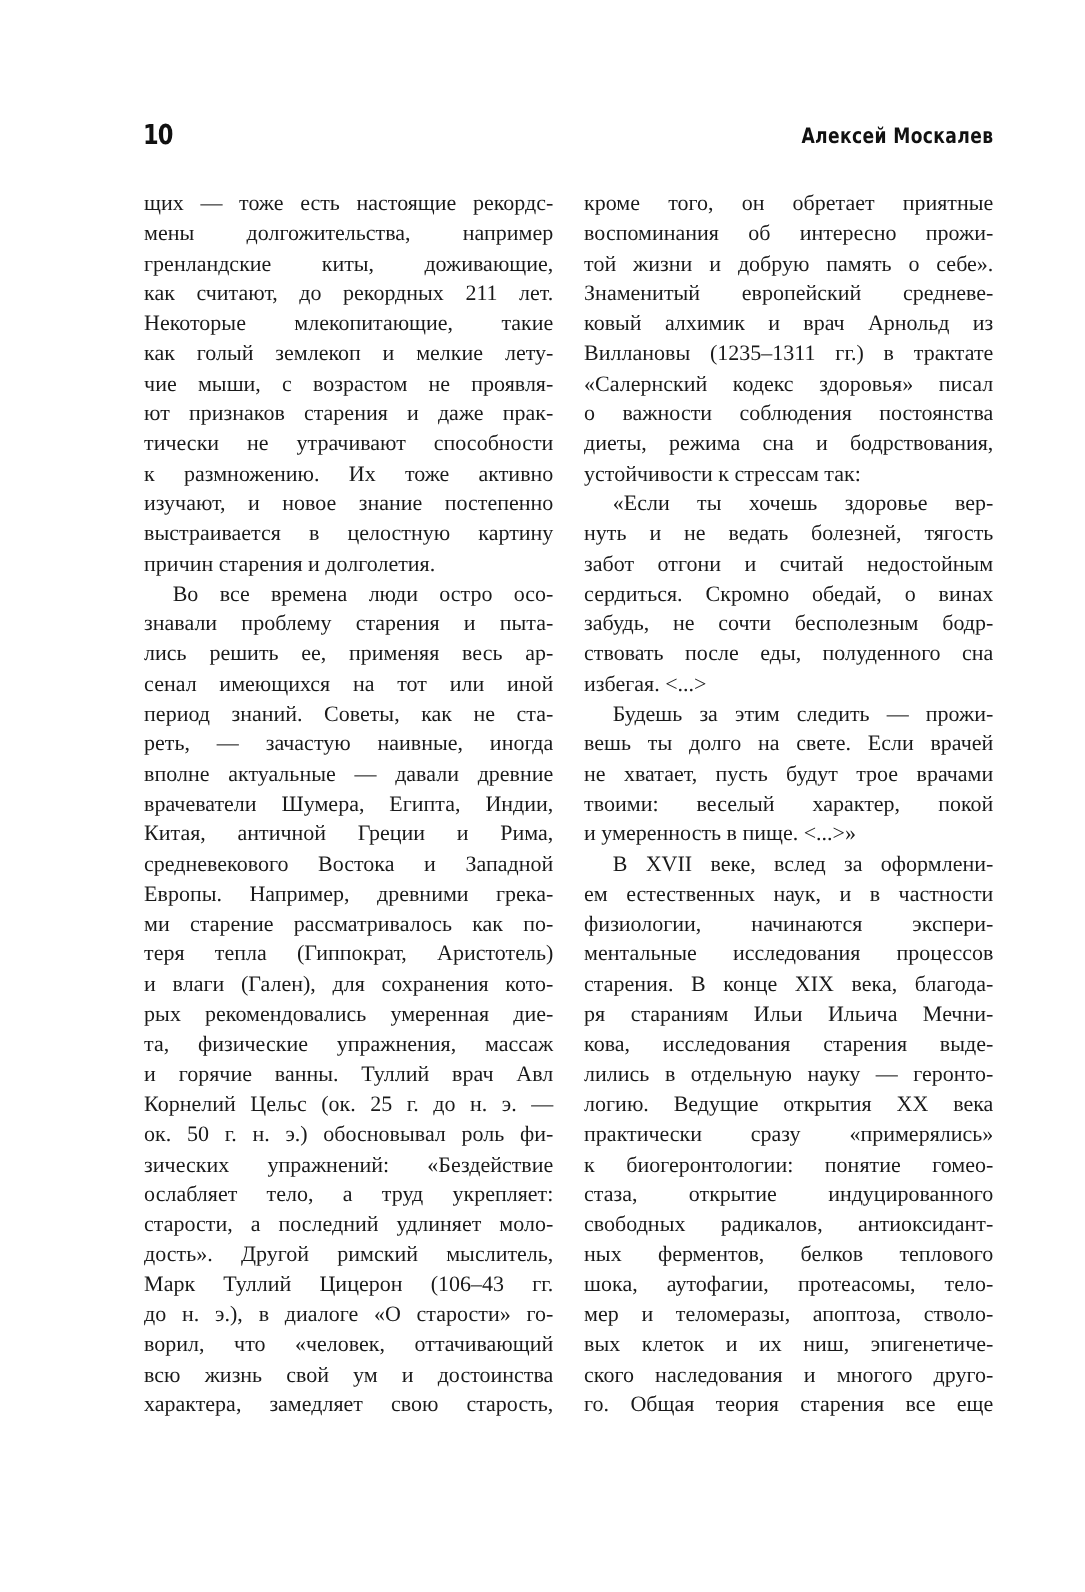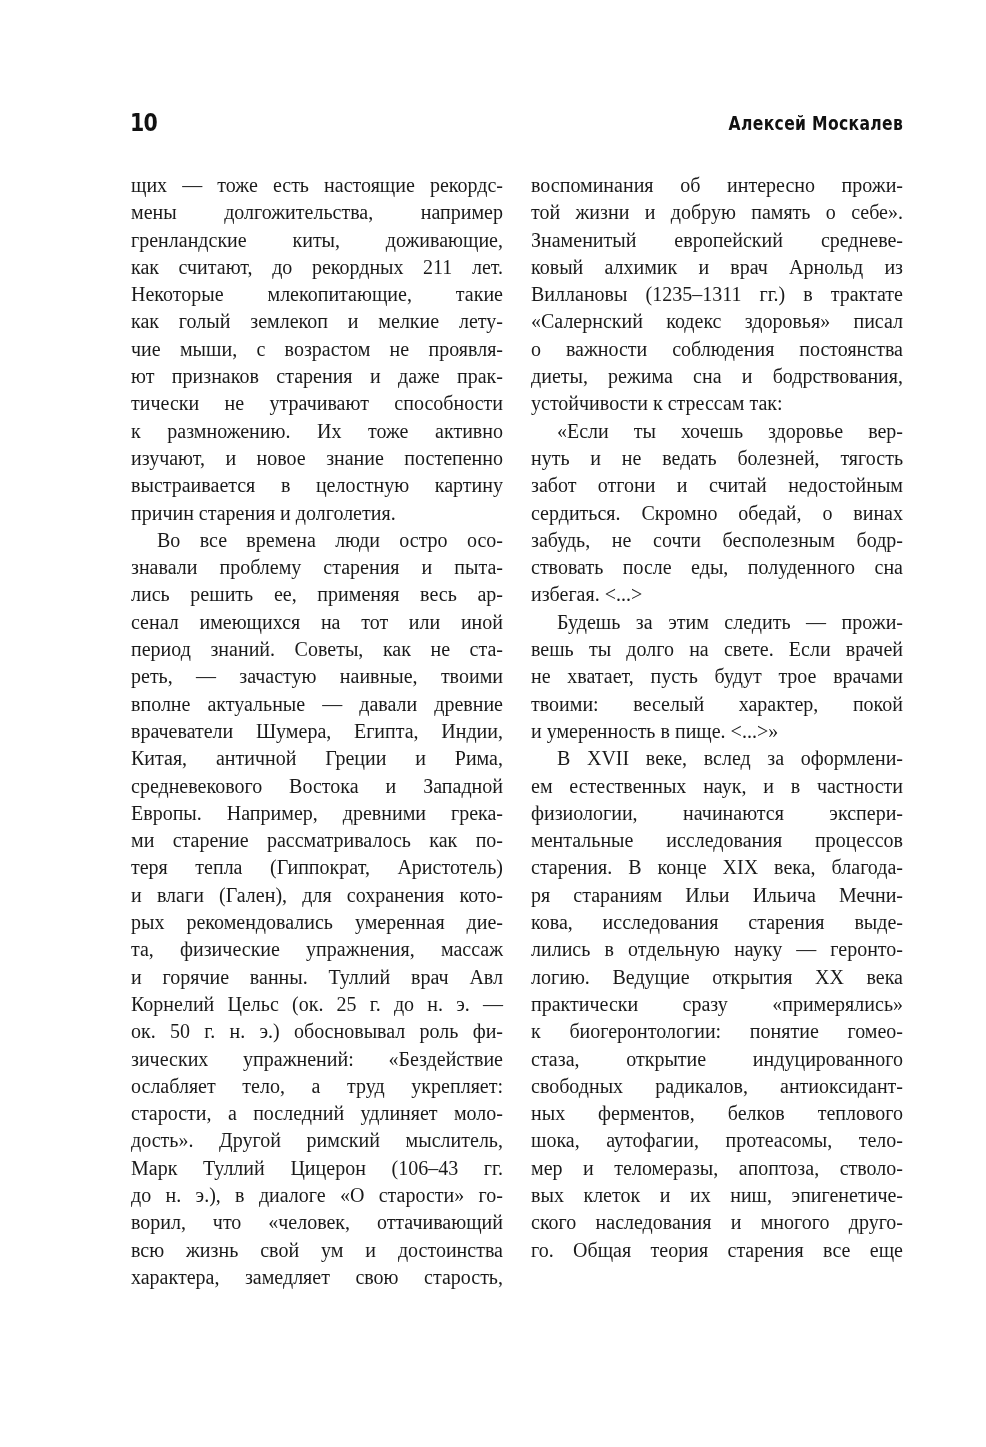--- a/index.html
+++ b/index.html
@@ -54,21 +54,21 @@
         <span class="line">изучают, и новое знание постепенно</span>
         <span class="line">выстраивается в целостную картину</span>
         <span class="line last">причин старения и долголетия.</span>
       </div>
       <div>
         <span class="line indent">Во все времена люди остро осо-</span>
         <span class="line">знавали проблему старения и пыта-</span>
         <span class="line">лись решить ее, применяя весь ар-</span>
         <span class="line">сенал имеющихся на тот или иной</span>
         <span class="line">период знаний. Советы, как не ста-</span>
-        <span class="line">реть, — зачастую наивные, твоими</span>
+        <span class="line">реть, — зачастую наивные, иногда</span>
         <span class="line">вполне актуальные — давали древние</span>
         <span class="line">врачеватели Шумера, Египта, Индии,</span>
         <span class="line">Китая, античной Греции и Рима,</span>
         <span class="line">средневекового Востока и Западной</span>
         <span class="line">Европы. Например, древними грека-</span>
         <span class="line">ми старение рассматривалось как по-</span>
         <span class="line">теря тепла (Гиппократ, Аристотель)</span>
         <span class="line">и влаги (Гален), для сохранения кото-</span>
         <span class="line">рых рекомендовались умеренная дие-</span>
         <span class="line">та, физические упражнения, массаж</span>
@@ -81,20 +81,21 @@
         <span class="line">дость». Другой римский мыслитель,</span>
         <span class="line">Марк Туллий Цицерон (106–43 гг.</span>
         <span class="line">до н. э.), в диалоге «О старости» го-</span>
         <span class="line">ворил, что «человек, оттачивающий</span>
         <span class="line">всю жизнь свой ум и достоинства</span>
         <span class="line">характера, замедляет свою старость,</span>
       </div>
     </div>
   <div class="column col-right">
       <div>
+        <span class="line">кроме того, он обретает приятные</span>
         <span class="line">воспоминания об интересно прожи-</span>
         <span class="line">той жизни и добрую память о себе».</span>
         <span class="line">Знаменитый европейский средневе-</span>
         <span class="line">ковый алхимик и врач Арнольд из</span>
         <span class="line">Виллановы (1235–1311 гг.) в трактате</span>
         <span class="line">«Салернский кодекс здоровья» писал</span>
         <span class="line">о важности соблюдения постоянства</span>
         <span class="line">диеты, режима сна и бодрствования,</span>
         <span class="line last">устойчивости к стрессам так:</span>
       </div>

